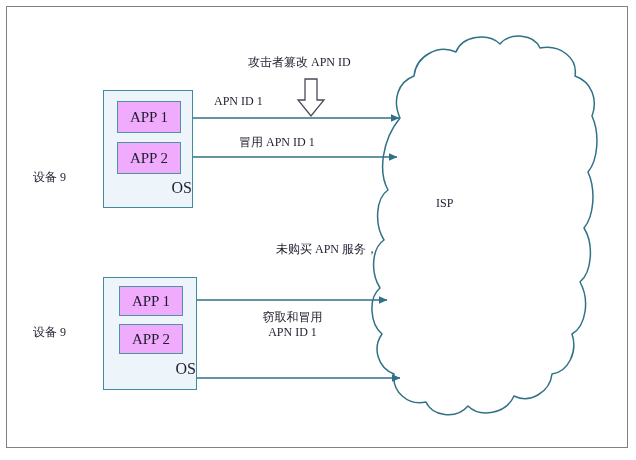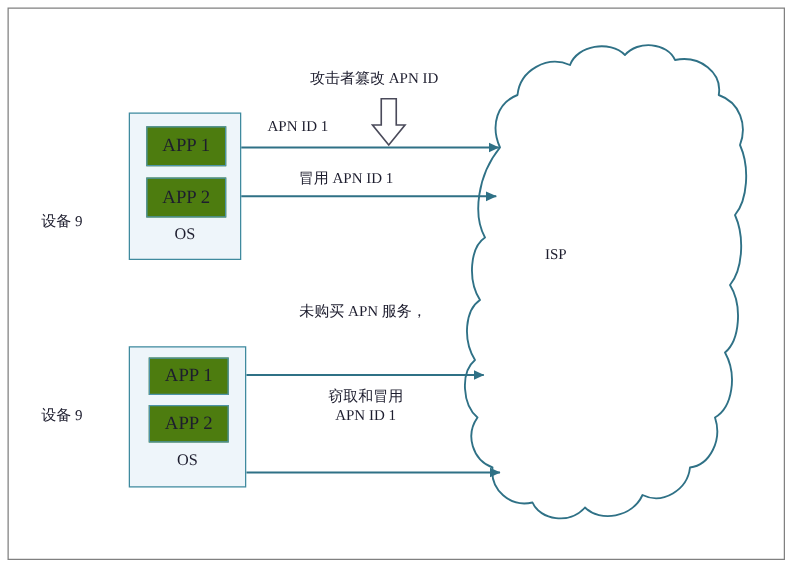--- a/index.html
+++ b/index.html
@@ -34,36 +34,36 @@
     pointer-events: none;
   }
   .device-box {
     position: absolute;
     background: #eef5fa;
     border: 1.4px solid #3f8a9e;
     box-sizing: border-box;
   }
   .app-box {
     position: absolute;
-    background: #4d7c0f;
+    background: #f0abfc;
     border: 1.2px solid #4d93a6;
     box-sizing: border-box;
     display: flex;
     align-items: center;
     justify-content: center;
     color: #1d1d2e;
     font-size: 15px;
   }
   .os-label {
     position: absolute;
     left: 0;
     right: 0;
-    text-align: center;
+    text-align: right;
     color: #1d1d2e;
-    font-size: 13px;
+    font-size: 16px;
   }
   .txt {
     position: absolute;
     color: #1d1d2e;
     white-space: nowrap;
     line-height: 1.25;
   }
   .t15 { font-size: 12px; }
   .center { text-align: center; }
 </style>
@@ -138,21 +138,21 @@
       </div>
     <div class="app-box" style="left:15px; top:46px; width:64px; height:30px;">
         <span>APP 2</span>
       </div>
     <div class="os-label" style="top:82px;">OS</div>
   </div>
 
   <div class="txt t15" style="left:214px; top:94px;">APN ID 1</div>
   <div class="txt t15" style="left:214px; top:135px;margin-left:25px;">冒用 APN ID 1</div>
 
-  <div class="txt t15 center" style="left:203px; top:242px; width:175px;">
+  <div class="txt t15 center" style="left:203px; top:242px; width:175px;text-align:right;">
     <div>未购买 APN 服务，</div>
   </div>
 
   <div class="txt t15 center" style="left:210px; top:310px; width:165px;">
     <div>窃取和冒用</div>
     <div>APN ID 1</div>
   </div>
 
   <div class="txt t15" style="left:436px; top:196px;">ISP</div>
 

